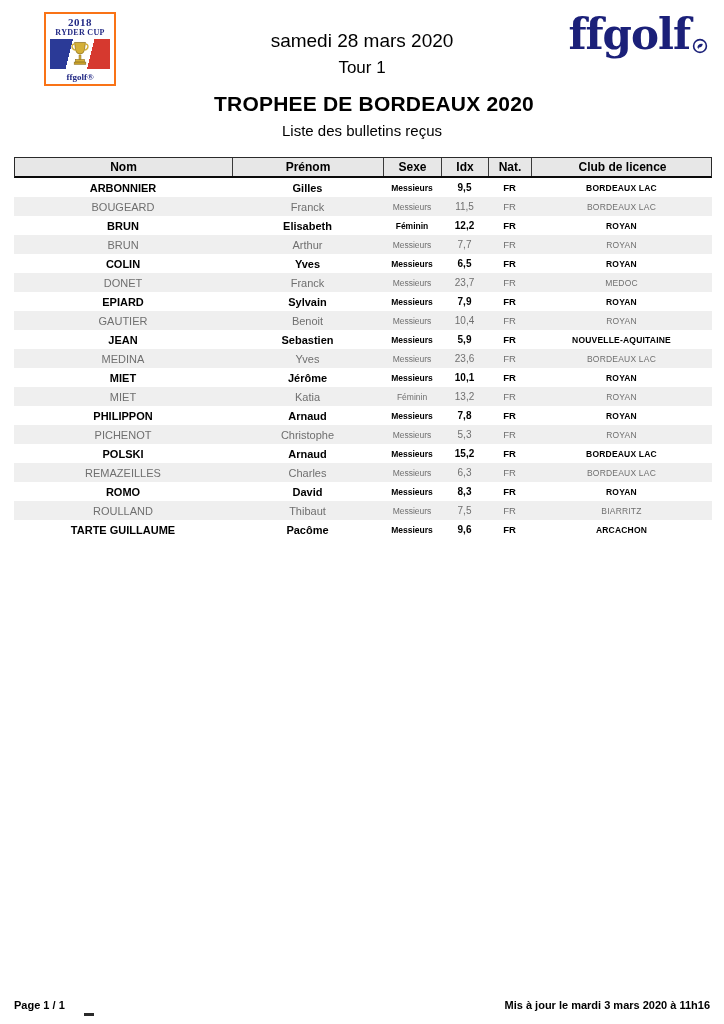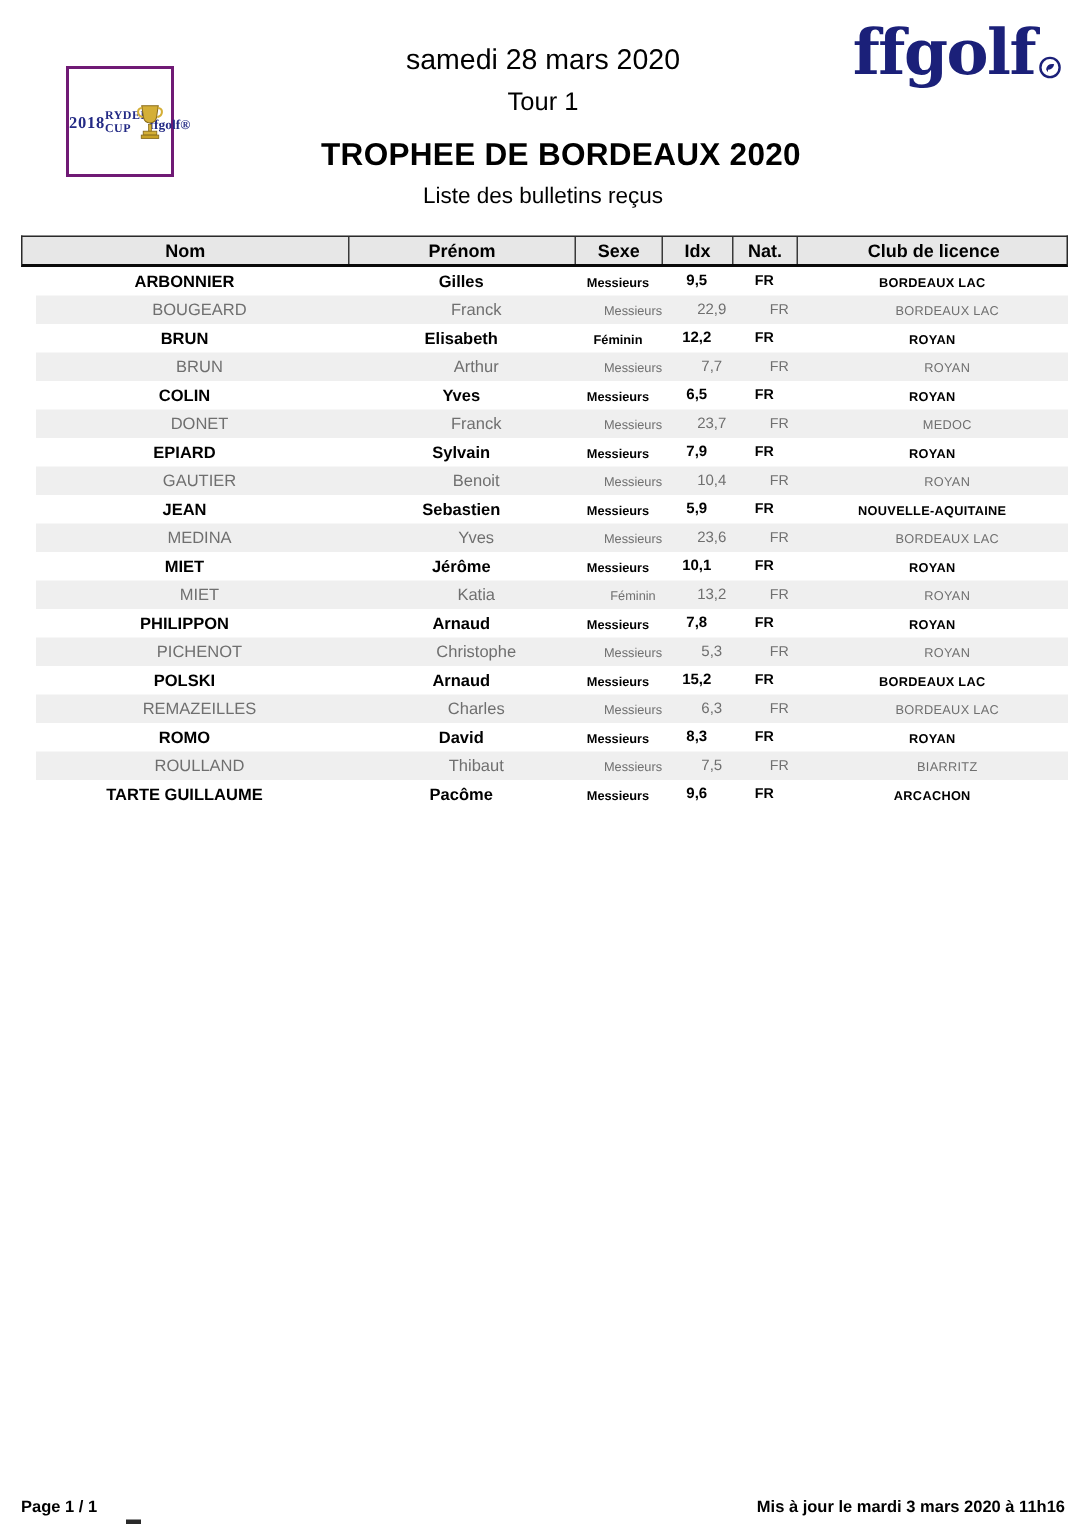--- a/index.html
+++ b/index.html
@@ -1,22 +1,22 @@
 <!DOCTYPE html>
 <html><head>
 <meta charset="utf-8">
 <style>
   html,body{margin:0;padding:0;background:#fff;}
   .page{position:relative;width:724px;height:1024px;background:#ffffff;
         font-family:"Liberation Sans",sans-serif;overflow:hidden;color:#000;}
 
   
   .ryder-logo{position:absolute;left:44px;top:12px;width:72px;height:74px;
-              border:2px solid #701a75;box-sizing:border-box;background:#fff;
-              display:flex;flex-direction:row;align-items:center;margin-top:32px;}
+              border:2px solid #f97316;box-sizing:border-box;background:#fff;
+              display:flex;flex-direction:column;align-items:center;}
   .ryder-year{font-family:"Liberation Serif",serif;font-weight:bold;font-size:11px;
               color:#232a85;line-height:11px;margin-top:3px;letter-spacing:.5px;}
   .ryder-name{font-family:"Liberation Serif",serif;font-weight:bold;font-size:8px;
               color:#232a85;line-height:9px;letter-spacing:.3px;}
   .ryder-flag{position:relative;width:60px;height:30px;margin-top:2px;
               background:linear-gradient(104deg,#2b3a97 0 34%,#ffffff 34% 66%,#d6392f 66% 100%);}
   .ryder-flag svg{position:absolute;left:50%;top:50%;transform:translate(-50%,-52%);}
   .ryder-brand{font-family:"Liberation Serif",serif;font-weight:bold;font-size:9px;
                color:#232a85;margin-top:3px;}
 
@@ -36,21 +36,21 @@
   
   .table{position:absolute;left:14px;top:157px;width:698px;}
   .thead-row{display:grid;grid-template-columns:218px 151px 58px 47px 43px 181px;
              background:#e7e7e7;border:1px solid #2a2a2a;border-bottom:2.5px solid #0a0a0a;
              box-sizing:border-box;height:21px;}
   .th{display:flex;align-items:center;justify-content:center;font-weight:bold;
       font-size:12px;border-right:1px solid #3a3a3a;box-sizing:border-box;}
   .th:last-child{border-right:none;}
   .trow{display:grid;grid-template-columns:218px 151px 58px 47px 43px 181px;height:19px;}
   .trow.bold-row{background:#ffffff;font-weight:bold;color:#000;}
-  .trow.stripe-row{background:#efefef;font-weight:normal;color:#6f6f6f;margin-left:10px;}
+  .trow.stripe-row{background:#efefef;font-weight:normal;color:#6f6f6f;}
   .cell{display:flex;align-items:center;justify-content:center;overflow:hidden;white-space:nowrap;}
   .cell.c0,.cell.c1{font-size:11px;}
   .cell.c2{font-size:8.5px;}
   .cell.c3{font-size:10px;}
   .cell.c4{font-size:9.5px;}
   .cell.c5{font-size:8.5px;letter-spacing:.2px;}
 
   
   .footer-left{position:absolute;left:14px;top:999px;font-size:11px;font-weight:bold;}
   .footer-right{position:absolute;right:14px;top:999px;font-size:11px;font-weight:bold;}
@@ -109,21 +109,21 @@
           <div class="cell c1">Gilles</div>
           <div class="cell c2">Messieurs</div>
           <div class="cell c3">9,5</div>
           <div class="cell c4">FR</div>
           <div class="cell c5">BORDEAUX LAC</div>
         </div>
         <div class="trow stripe-row">
           <div class="cell c0">BOUGEARD</div>
           <div class="cell c1">Franck</div>
           <div class="cell c2">Messieurs</div>
-          <div class="cell c3">22,9</div>
+          <div class="cell c3">11,5</div>
           <div class="cell c4">FR</div>
           <div class="cell c5">BORDEAUX LAC</div>
         </div>
         <div class="trow bold-row">
           <div class="cell c0">BRUN</div>
           <div class="cell c1">Elisabeth</div>
           <div class="cell c2">Féminin</div>
           <div class="cell c3">12,2</div>
           <div class="cell c4">FR</div>
           <div class="cell c5">ROYAN</div>

